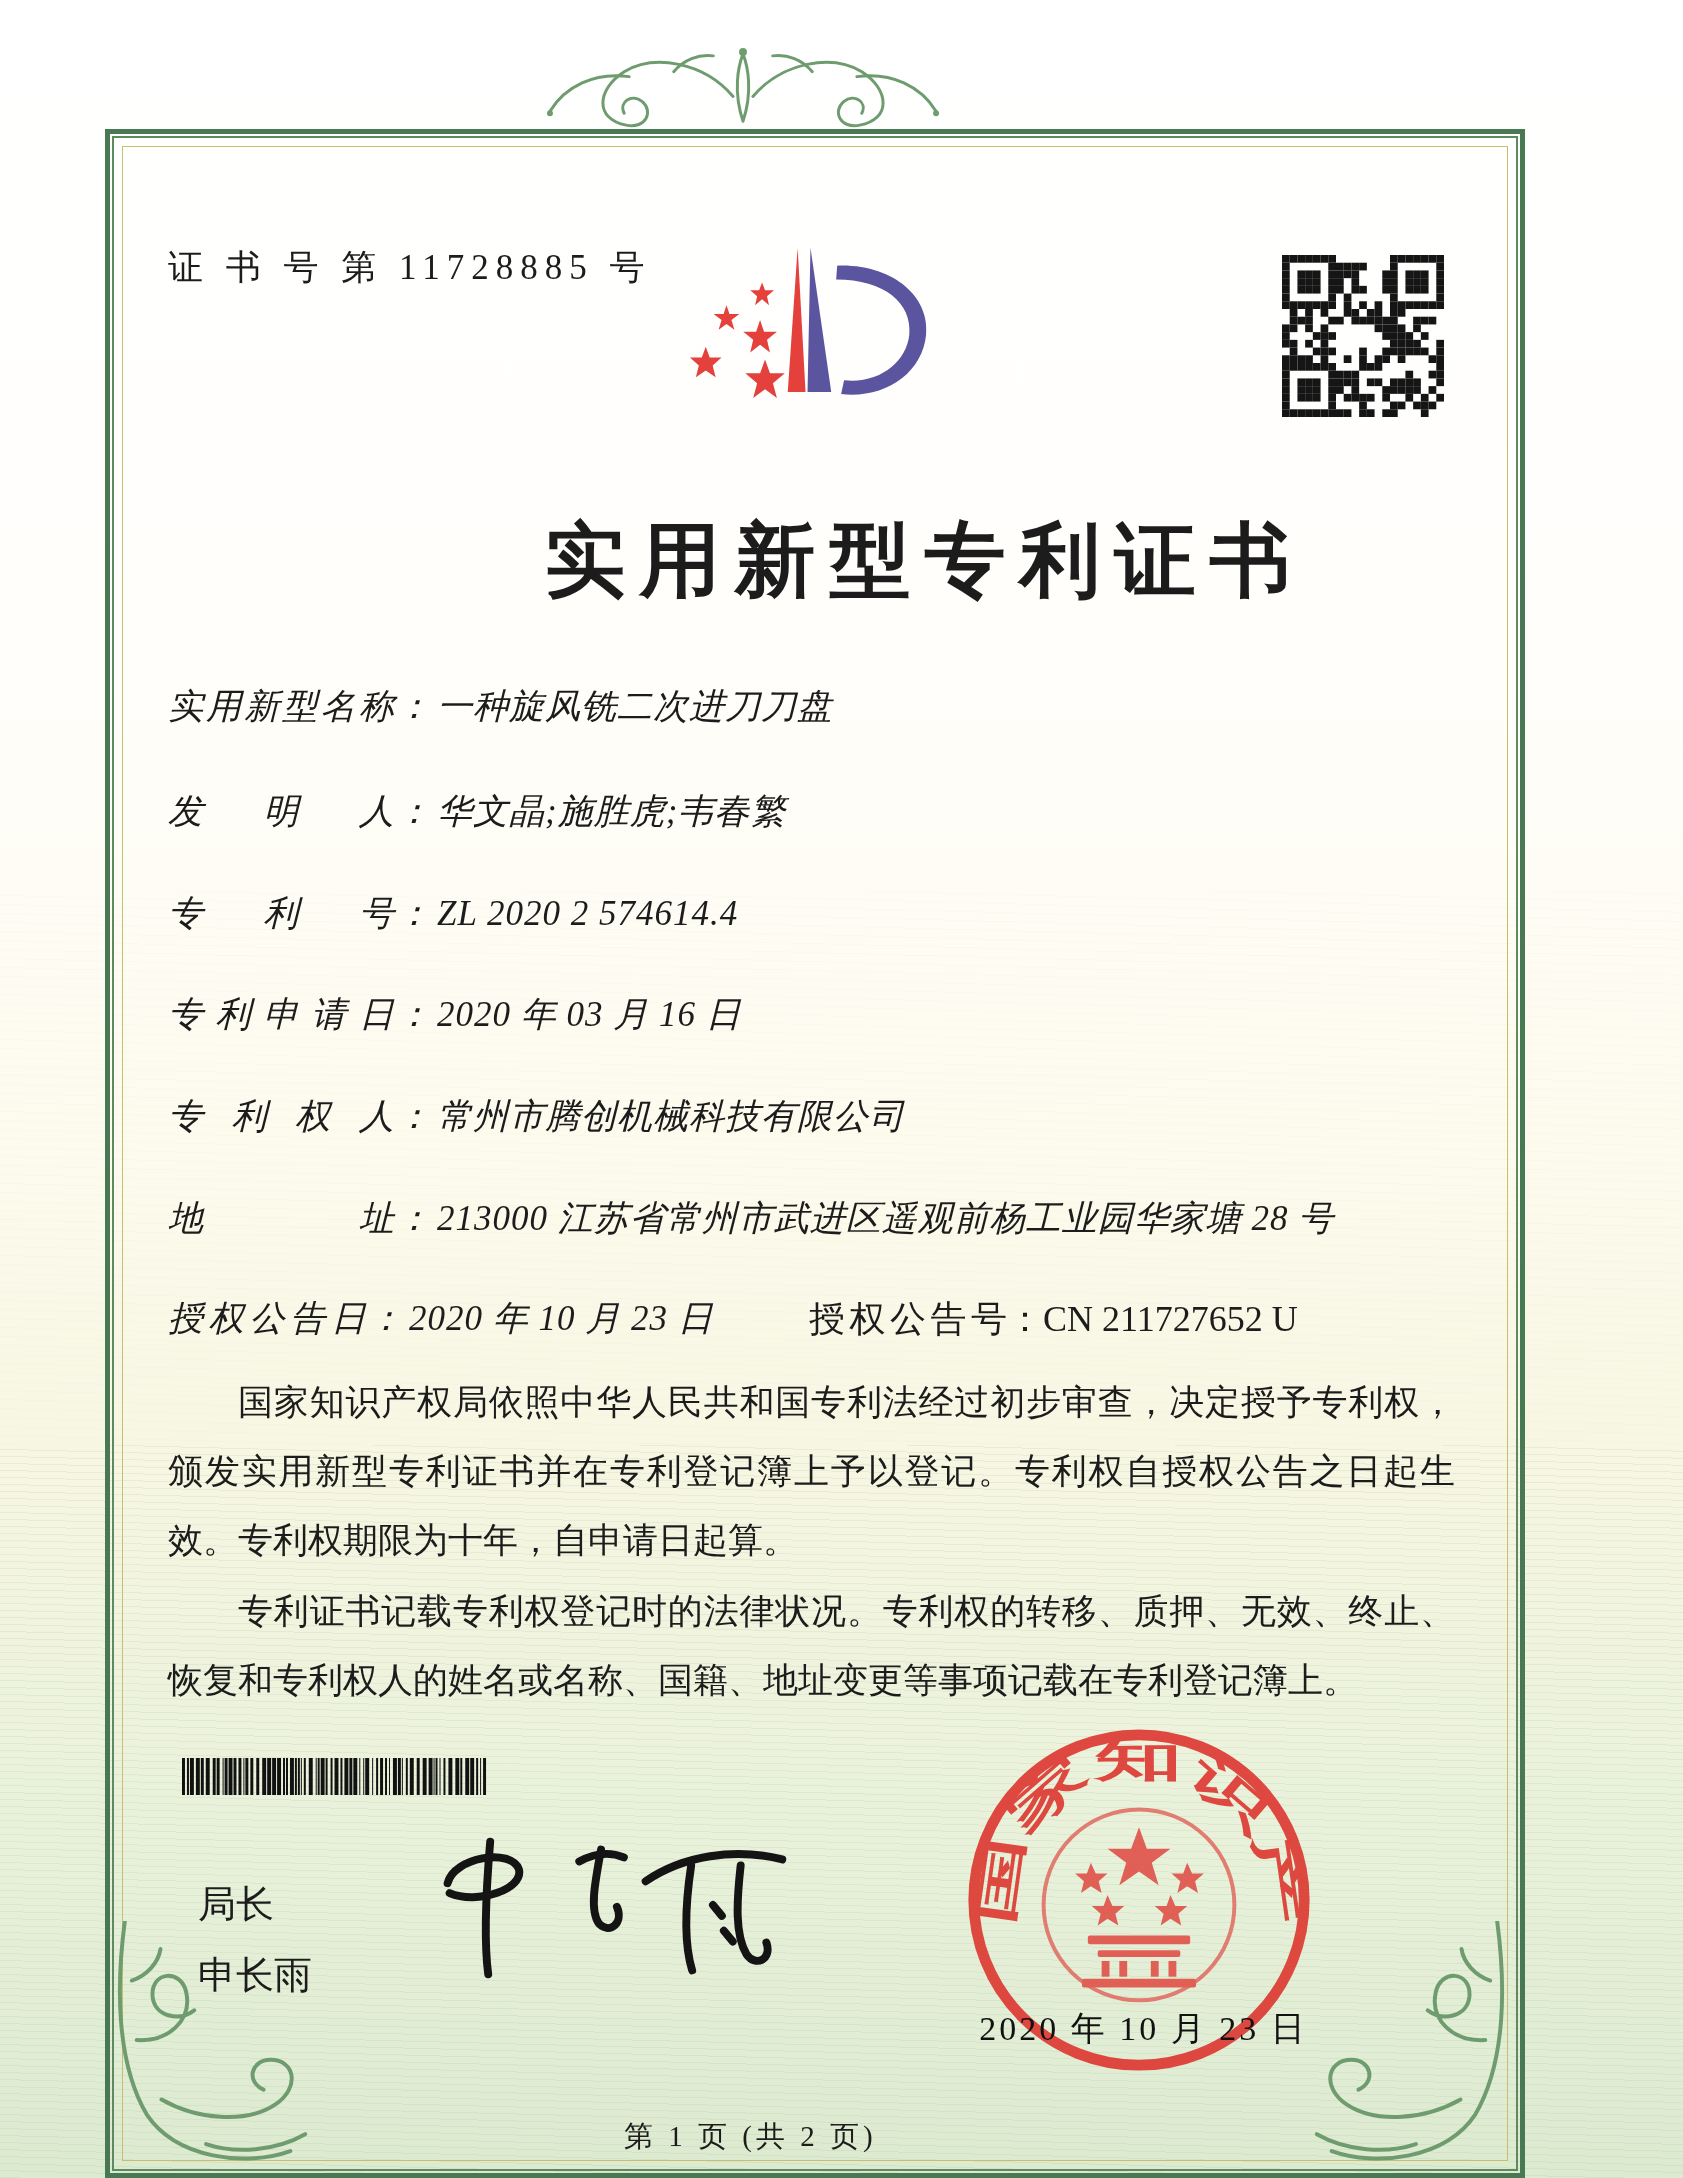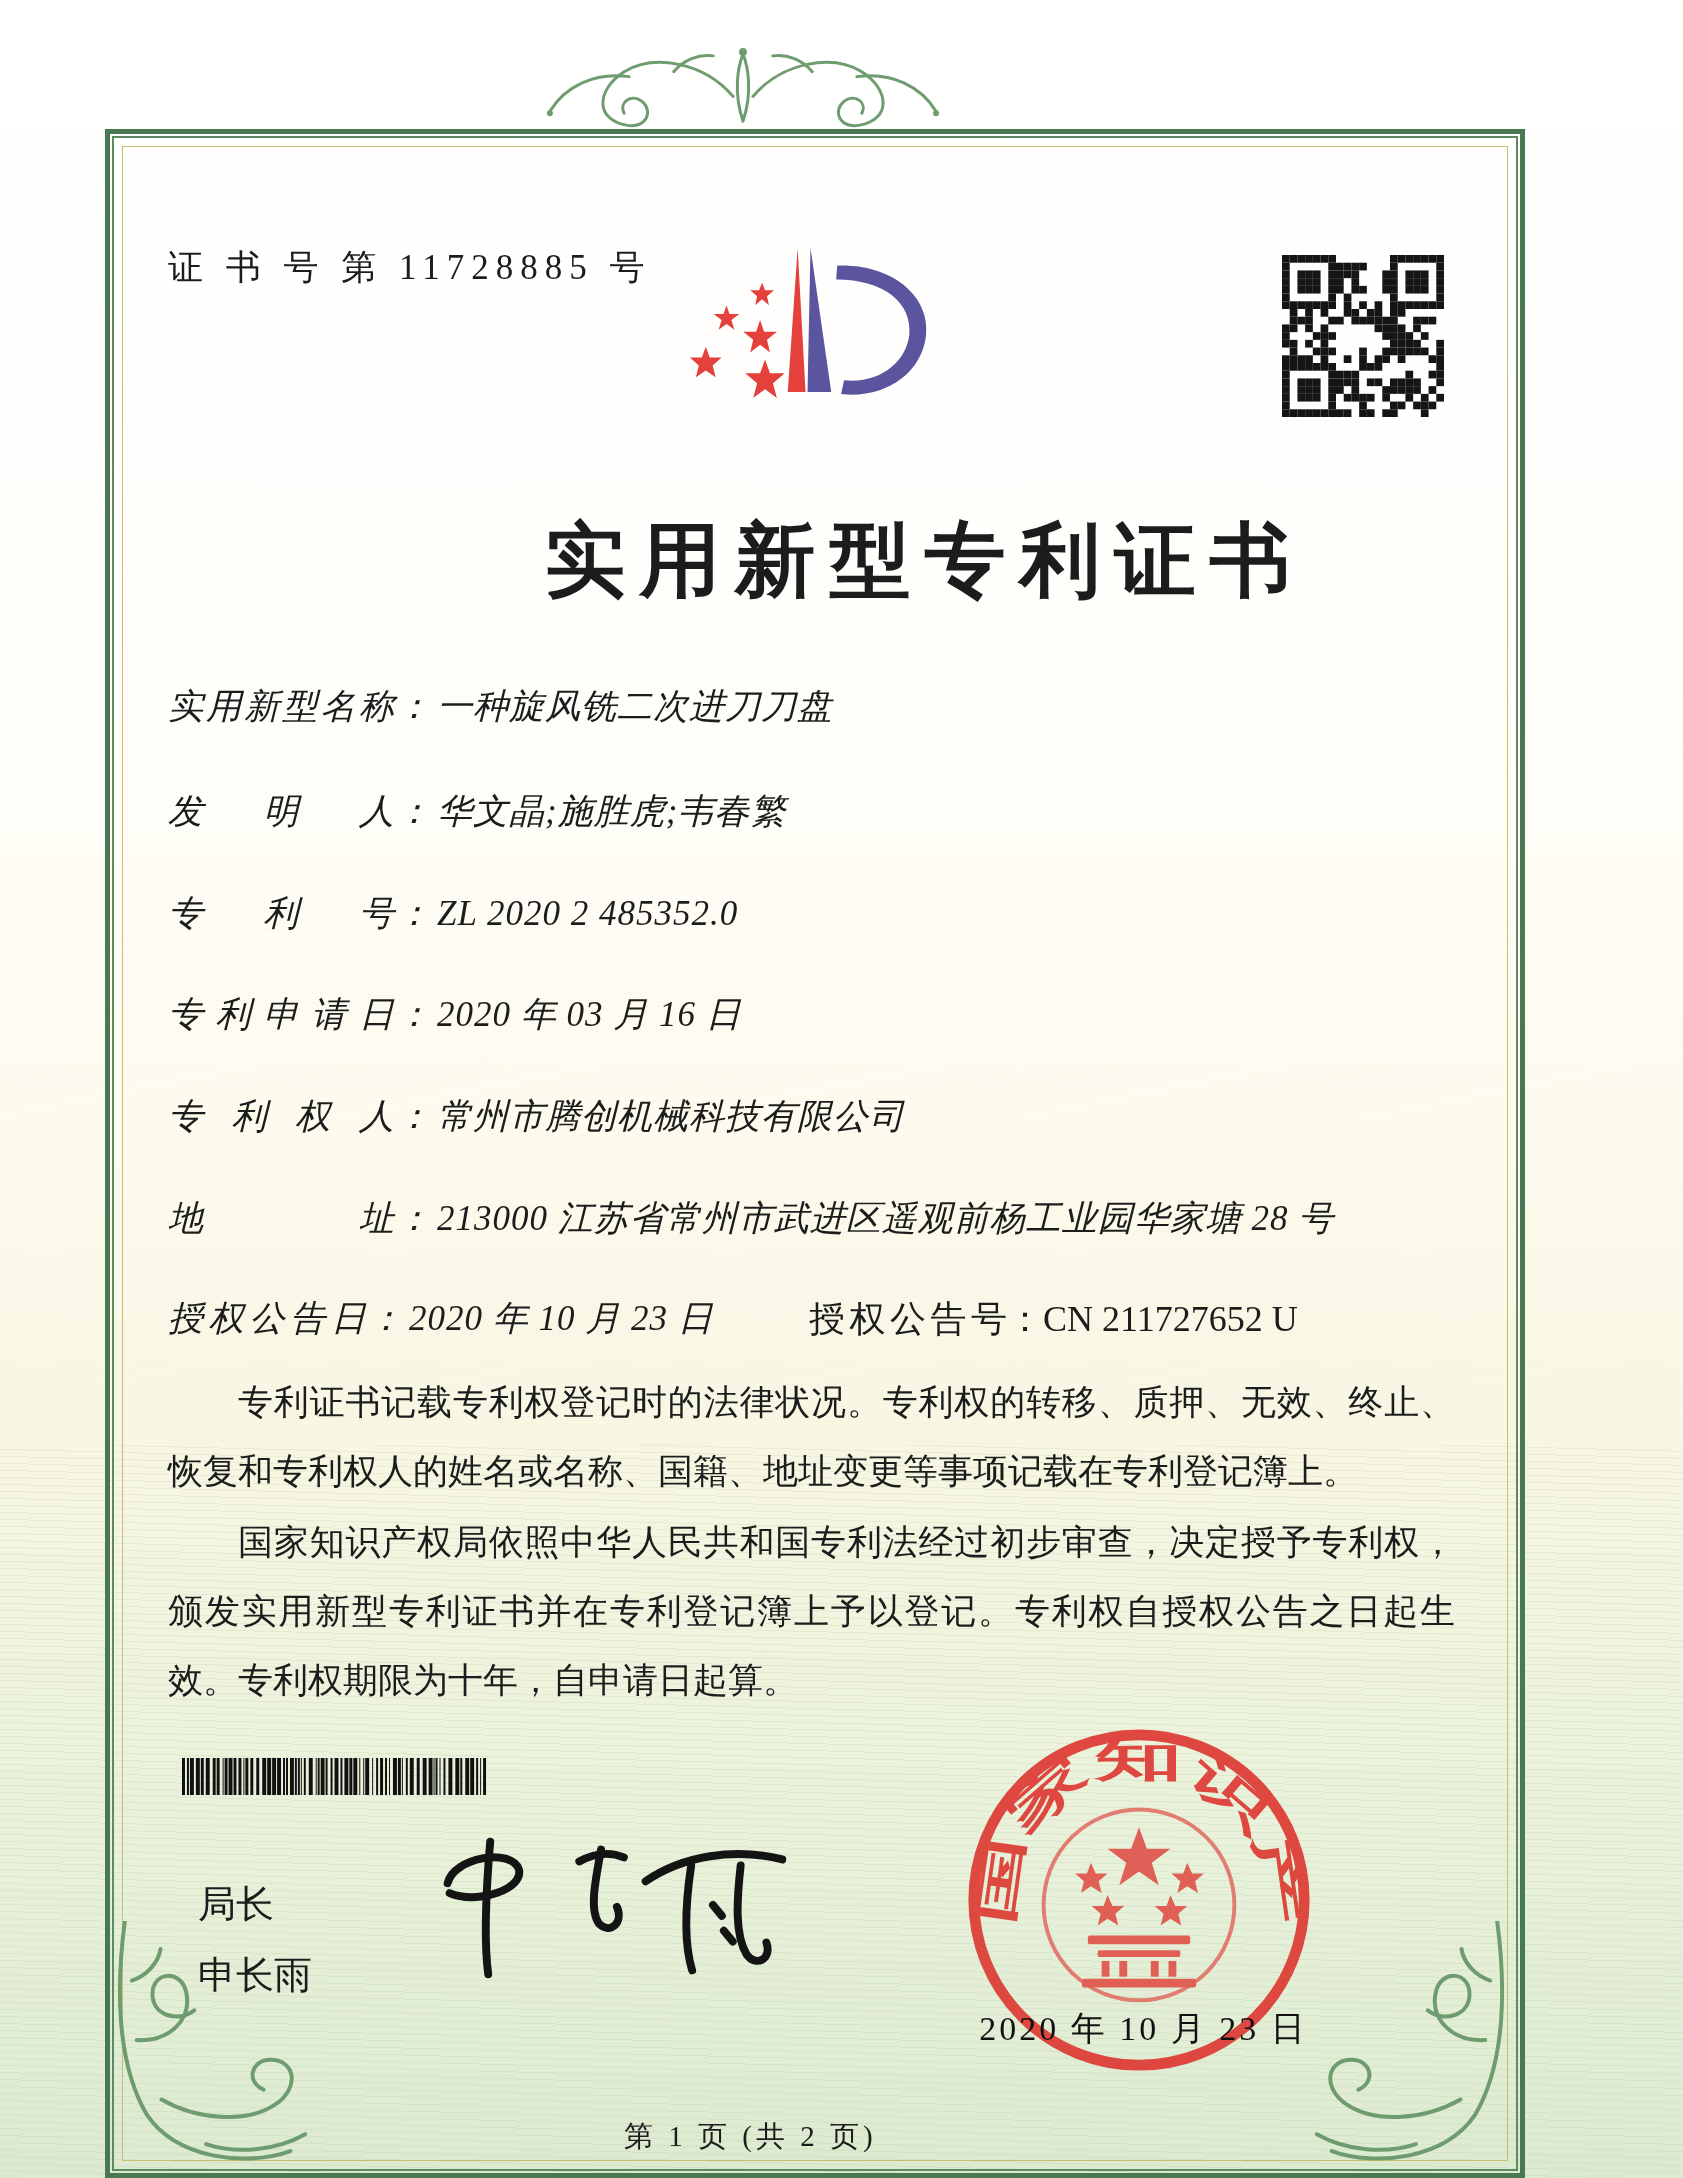--- a/index.html
+++ b/index.html
@@ -361,42 +361,42 @@
 
   <div class="title">实用新型专利证书</div>
 
   <div class="row" style="top:683px">
     <span class="lbl">实用新型名称</span><span class="colon">：</span><span class="val">一种旋风铣二次进刀刀盘</span>
   </div>
   <div class="row" style="top:788px">
     <span class="lbl">发明人</span><span class="colon">：</span><span class="val">华文晶;施胜虎;韦春繁</span>
   </div>
   <div class="row" style="top:890px">
-    <span class="lbl">专利号</span><span class="colon">：</span><span class="val">ZL 2020 2 485352.0</span>
+    <span class="lbl">专利号</span><span class="colon">：</span><span class="val">ZL 2020 2 574614.4</span>
   </div>
   <div class="row" style="top:991px">
     <span class="lbl">专利申请日</span><span class="colon">：</span><span class="val">2020 年 03 月 16 日</span>
   </div>
   <div class="row" style="top:1093px">
     <span class="lbl">专利权人</span><span class="colon">：</span><span class="val">常州市腾创机械科技有限公司</span>
   </div>
   <div class="row" style="top:1195px">
     <span class="lbl">地址</span><span class="colon">：</span><span class="val">213000 江苏省常州市武进区遥观前杨工业园华家塘 28 号</span>
   </div>
 
   <div class="row" style="top:1295px">
     <span class="lbl" style="width:198px">授权公告日</span><span class="colon">：</span><span class="val">2020 年 10 月 23 日</span>
   </div>
   <div class="grant2" style="top:1295px">
     <span class="lbl">授权公告号</span><span class="colon">：</span><span class="val">CN 211727652 U</span>
   </div>
 
   <div class="body-text">
+    <p>国家知识产权局依照中华人民共和国专利法经过初步审查，决定授予专利权，颁发实用新型专利证书并在专利登记簿上予以登记。专利权自授权公告之日起生效。专利权期限为十年，自申请日起算。</p>
     <p>专利证书记载专利权登记时的法律状况。专利权的转移、质押、无效、终止、恢复和专利权人的姓名或名称、国籍、地址变更等事项记载在专利登记簿上。</p>
-    <p>国家知识产权局依照中华人民共和国专利法经过初步审查，决定授予专利权，颁发实用新型专利证书并在专利登记簿上予以登记。专利权自授权公告之日起生效。专利权期限为十年，自申请日起算。</p>
   </div>
 
   <svg class="barcode" viewBox="0 0 312 37" preserveAspectRatio="none">
       <rect x="0" y="0" width="3" height="37" fill="#111"></rect>
       <rect x="5" y="0" width="2" height="37" fill="#111"></rect>
       <rect x="8" y="0" width="4" height="37" fill="#111"></rect>
       <rect x="14" y="0" width="4" height="37" fill="#111"></rect>
       <rect x="19" y="0" width="3" height="37" fill="#111"></rect>
       <rect x="24" y="0" width="4" height="37" fill="#111"></rect>
       <rect x="31" y="0" width="3" height="37" fill="#111"></rect>

